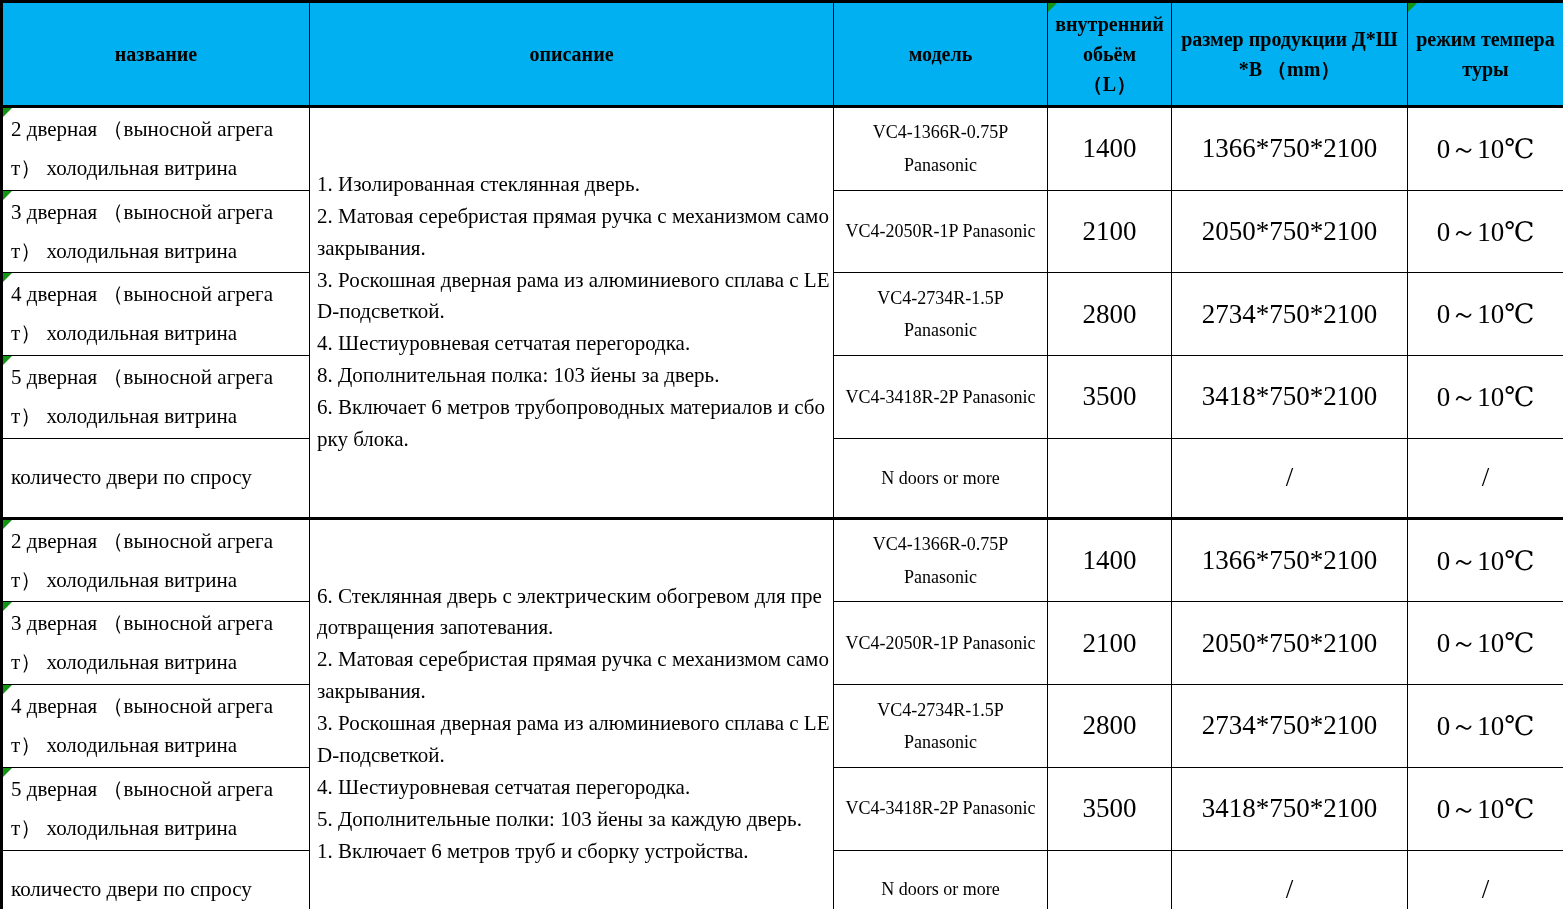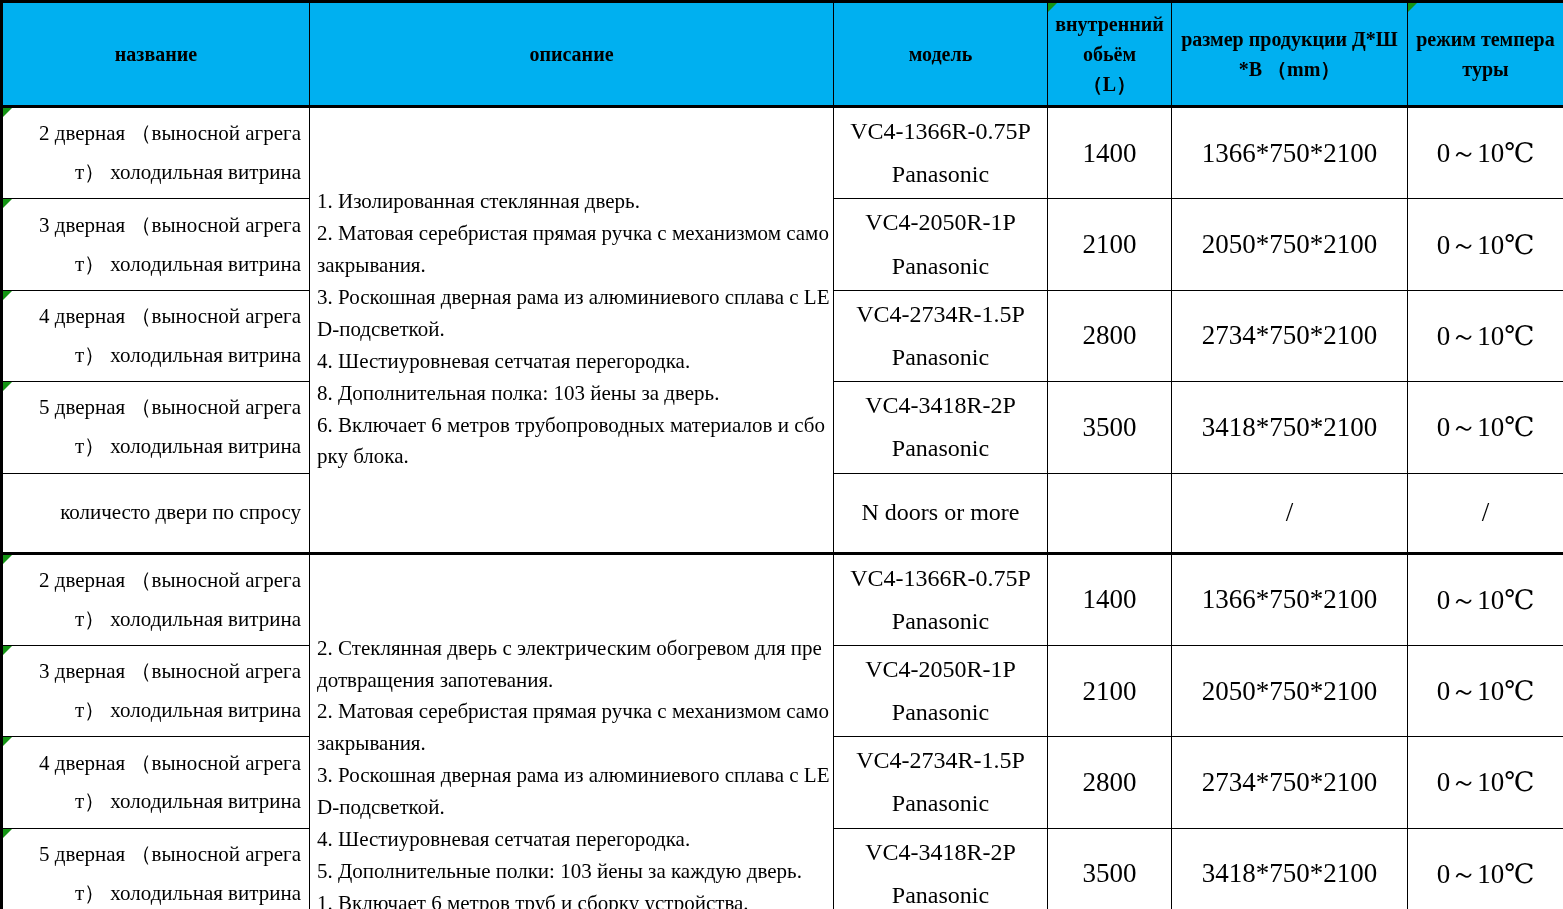--- a/index.html
+++ b/index.html
@@ -35,37 +35,37 @@
     font-size: 20px;
     line-height: 1.5;
     text-align: center;
     border-bottom: 3px solid var(--grid);
     word-break: break-all;
     position: relative;
   }
   .spec tr.group-start td { border-top: 3px solid var(--grid); }
 
   td.c-name {
-    text-align: right;
+    text-align: left;
     font-size: 21px;
     line-height: 1.85;
     word-break: break-all;
     position: relative;
     padding: 2px 8px;
   }
   td.c-desc {
     text-align: left;
     font-size: 21px;
     line-height: 1.52;
     padding: 4px 2px 4px 7px;
     word-break: break-all;
   }
   td.c-model {
     text-align: center;
-    font-size: 24px;
+    font-size: 18px;
     line-height: 1.8;
   }
   td.c-vol, td.c-size, td.c-temp {
     text-align: center;
     font-size: 27px;
     white-space: nowrap;
   }
   .marker {
     position: absolute;
     top: 0; left: 0;
@@ -138,21 +138,21 @@
       <td class="c-name">количесто двери по спросу</td>
       <td class="c-model">N doors or more</td>
       <td class="c-vol"></td>
       <td class="c-size">/</td>
       <td class="c-temp">/</td>
     </tr>
 
     <tr class="group-start">
       <td class="c-name"><span class="marker"></span><span>2 дверная （выносной агрегат） холодильная витрина</span></td>
       <td class="c-desc" rowspan="5">
-        <div>2. Стеклянная дверь с электрическим обогревом для предотвращения запотевания.</div>
+        <div>6. Стеклянная дверь с электрическим обогревом для предотвращения запотевания.</div>
         <div>2. Матовая серебристая прямая ручка с механизмом самозакрывания.</div>
         <div>3. Роскошная дверная рама из алюминиевого сплава с LED-подсветкой.</div>
         <div>4. Шестиуровневая сетчатая перегородка.</div>
         <div>5. Дополнительные полки: 103 йены за каждую дверь.</div>
         <div>1. Включает 6 метров труб и сборку устройства.</div>
       </td>
       <td class="c-model">VC4-1366R-0.75P Panasonic</td>
       <td class="c-vol">1400</td>
       <td class="c-size">1366*750*2100</td>
       <td class="c-temp">0～10℃</td>

